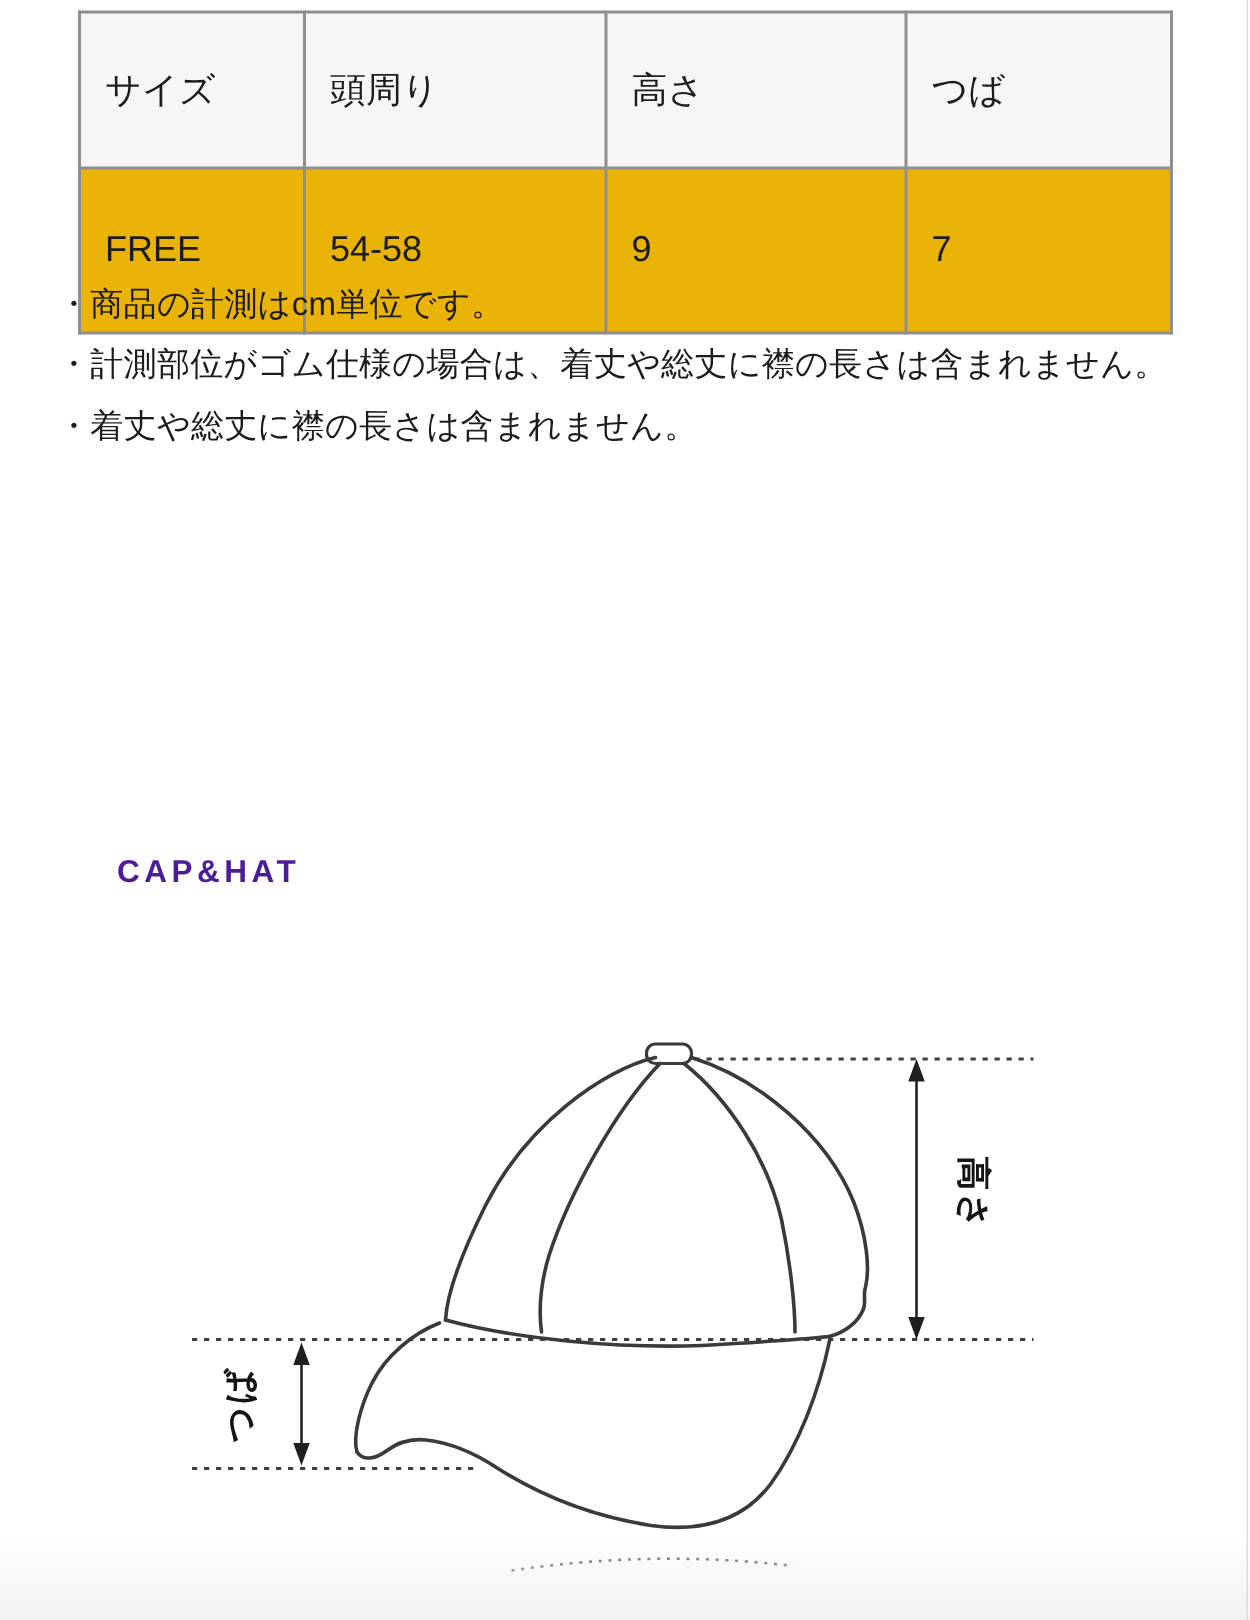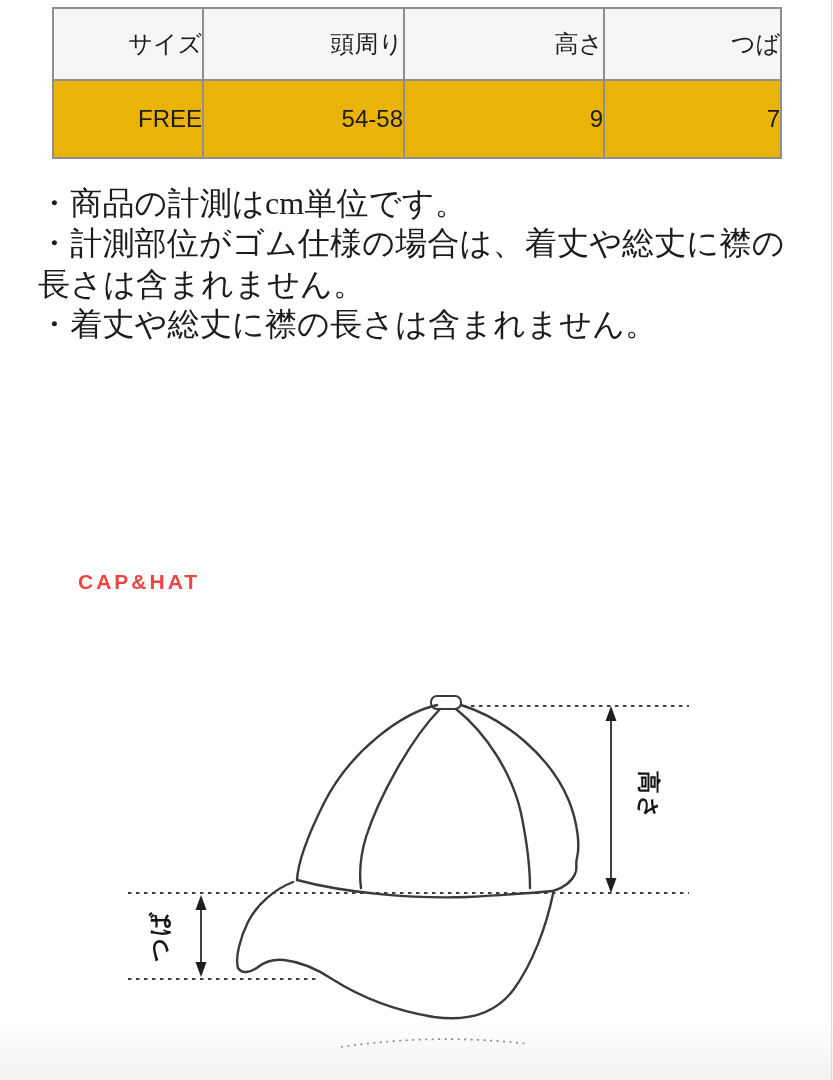--- a/index.html
+++ b/index.html
@@ -24,53 +24,52 @@
 
   
   .size-table-wrap{position:absolute;left:52px;top:7px;}
   table.size-table{
     border-collapse:collapse;
     table-layout:fixed;
     width:728px;
   }
   table.size-table th, table.size-table td{
     border:2px solid #8f8f8f;
-    text-align:right;
+    text-align:left;
     vertical-align:middle;
     font-size:24px;
     font-weight:400;
-    padding:0;
+    padding:16px;
   }
   table.size-table th{
     background:#f6f6f6;
     height:70px;
   }
   table.size-table td{
     background:#eab308;
     height:76px;
   }
   .col-size{width:150px;}
   .col-head{width:201px;}
   .col-height{width:200px;}
   .col-brim{width:177px;}
 
   
   .notes{
     position:absolute;left:38px;top:183px;width:766px;
-    font-size:32px;line-height:40.4px;
+    font-size:22px;line-height:40.4px;
     letter-spacing:0.2px;
-    font-family:Liberation Serif, serif;
   }
   .notes p{margin:0;}
 
   
   .section-title{
     position:absolute;left:78px;top:570px;
     font-size:21px;font-weight:700;letter-spacing:3px;
-    color:#ef4444;
+    color:#4c1d95;
   }
   .cap-svg{position:absolute;left:0;top:660px;}
   .dim-label{
     font-family:"Liberation Sans","DejaVu Sans",sans-serif;
     font-size:23px;font-weight:600;letter-spacing:2px;
     fill:#141414;
   }
 </style>
 </head>
 <body>

